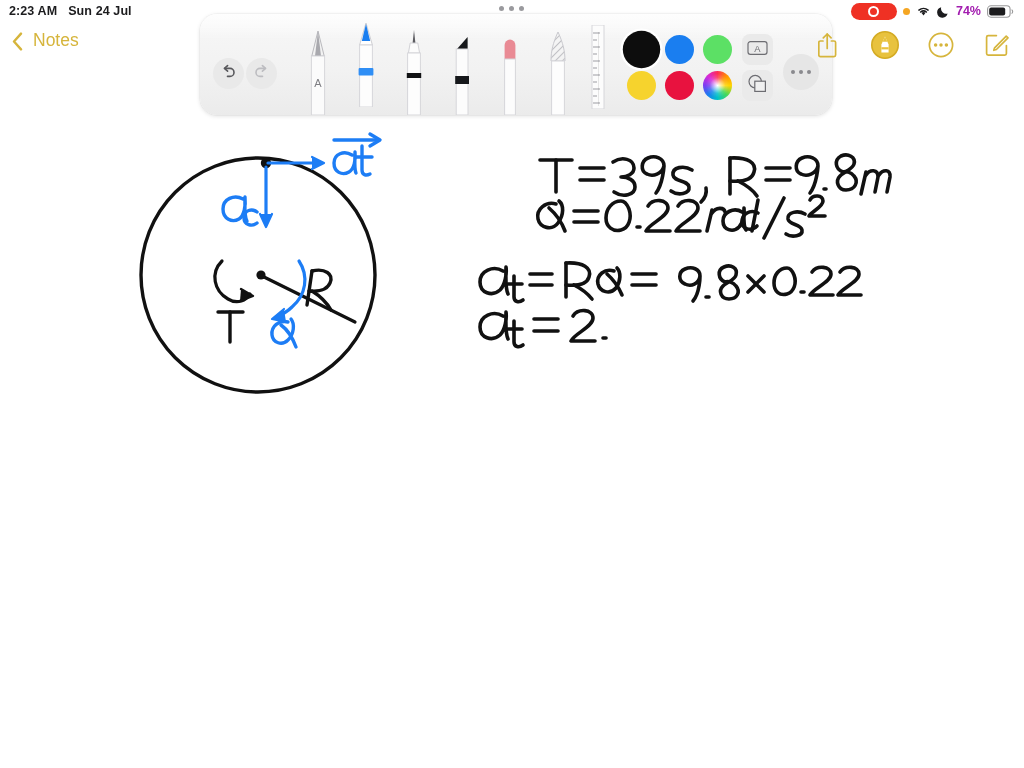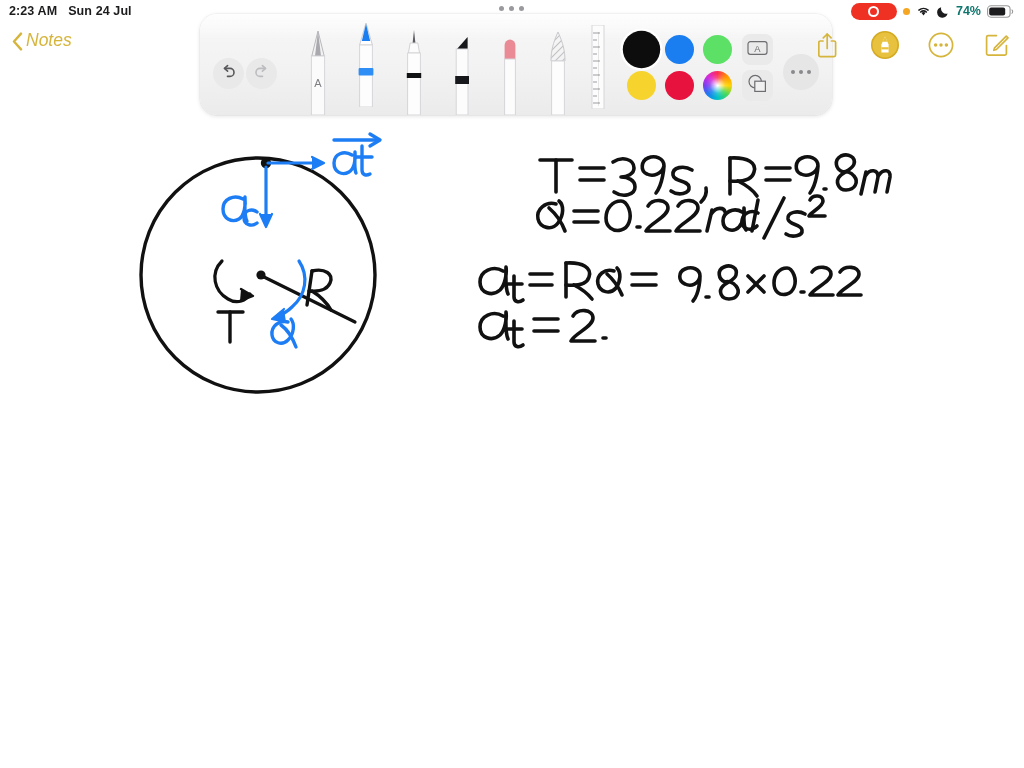--- a/index.html
+++ b/index.html
@@ -25,26 +25,26 @@
   .rec-pill {
     width: 46px; height: 17px; border-radius: 9px; background: #ef3124;
     display:flex; align-items:center; justify-content:center;
   }
   .rec-pill .ring {
     width: 11px; height: 11px; border-radius: 50%;
     border: 2.2px solid #ffffff; background: #ef3124;
   }
   .orange-dot { width: 7px; height: 7px; border-radius:50%; background:#f5a623; }
   .wifi svg, .moon svg, .batt svg { display:block; }
-  .sb-batt-text { font-size: 12.5px; font-weight:bold; color:#0f766e; }
+  .sb-batt-text { font-size: 12.5px; font-weight:bold; color:#a21caf; }
 
   
   #backbtn {
-    position:absolute; left: 12px; top: 30px; display:flex; align-items:center; gap:3px;
-    z-index: 35; cursor: pointer; font-style: italic;
+    position:absolute; left: 12px; top: 30px; display:flex; align-items:center; gap:10px;
+    z-index: 35; cursor: pointer;
   }
   #backbtn .chev { width:11px; height:18px; }
   #backbtn .lbl { font-size: 17.5px; color:#d6b53c; }
 
   
   #actions {
     position:absolute; right: 12px; top: 22px; height:46px;
     display:flex; align-items:center; gap: 26px; z-index: 36;
   }
   .act { width: 30px; height: 30px; display:flex; align-items:center; justify-content:center; cursor:pointer; }

